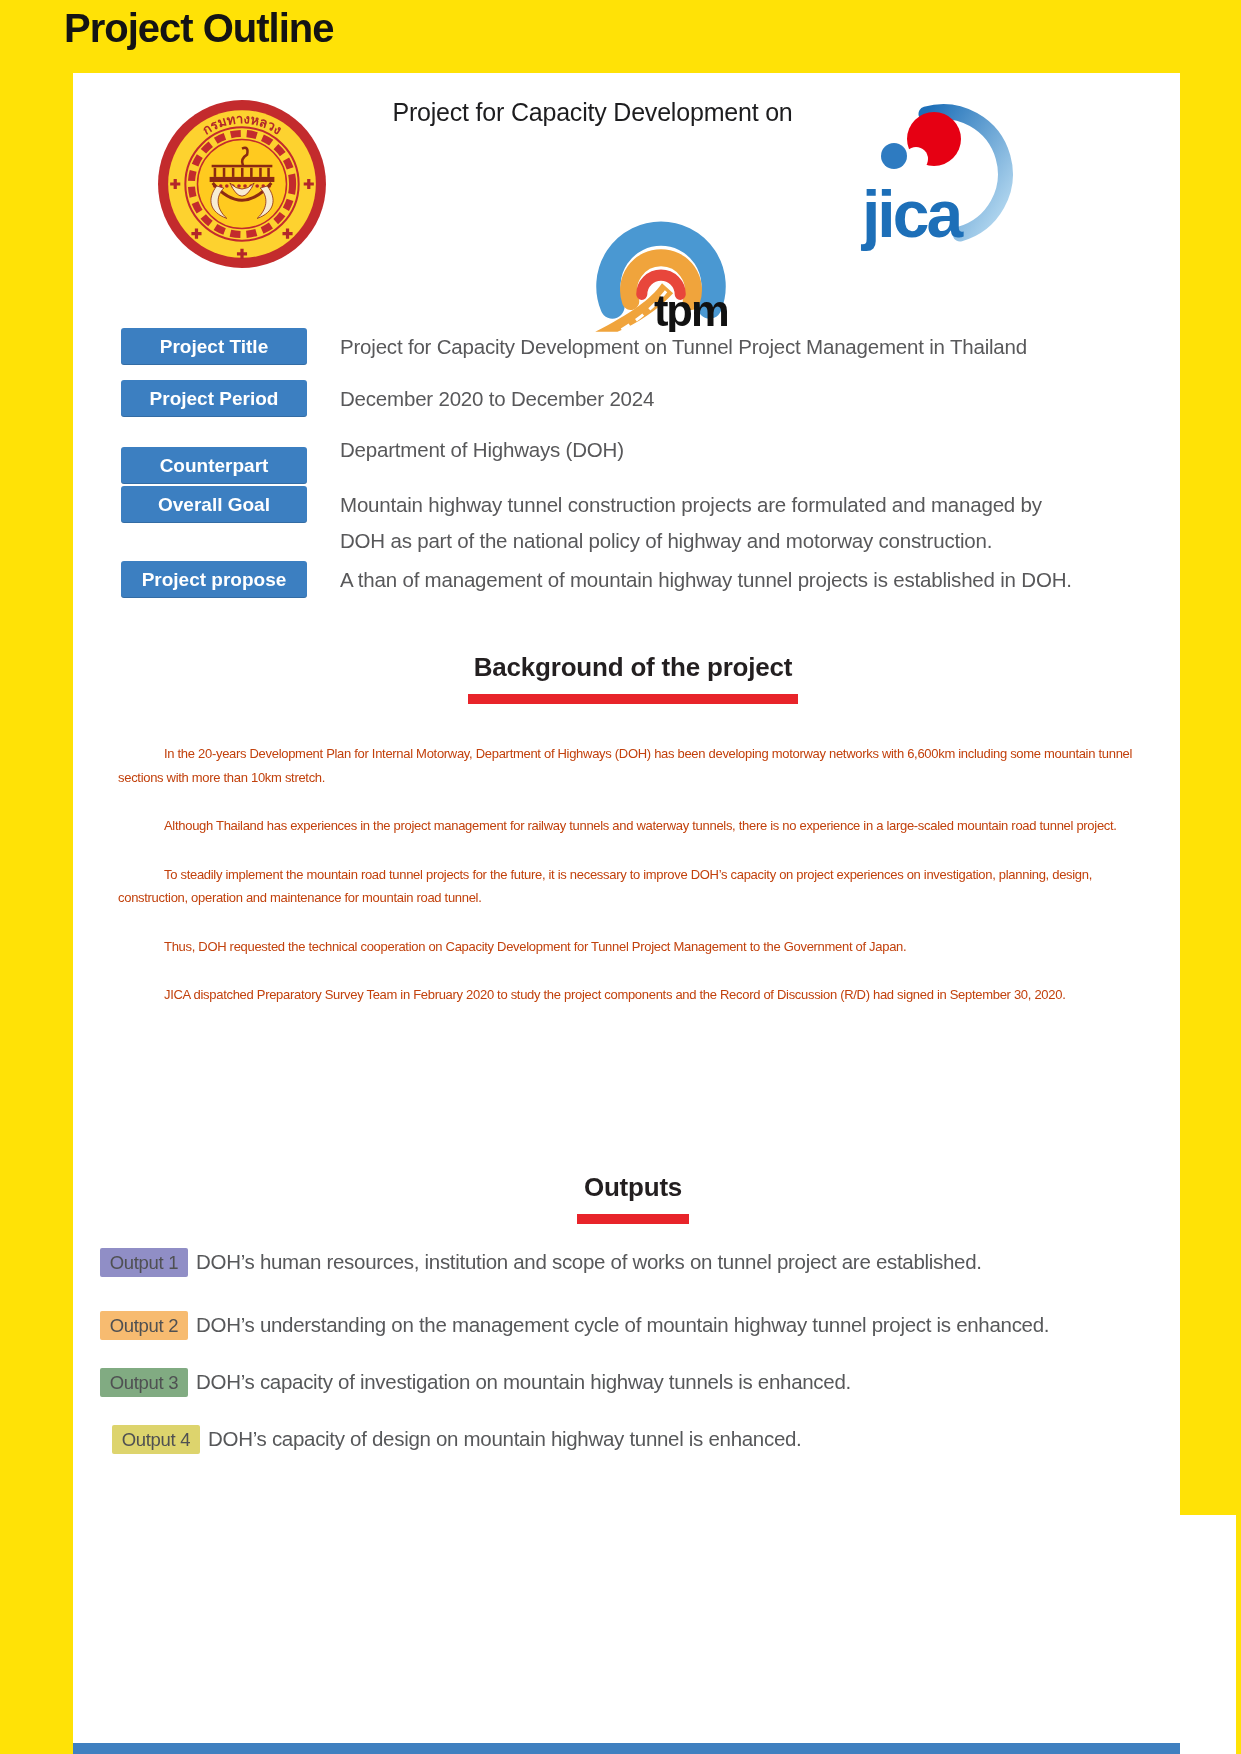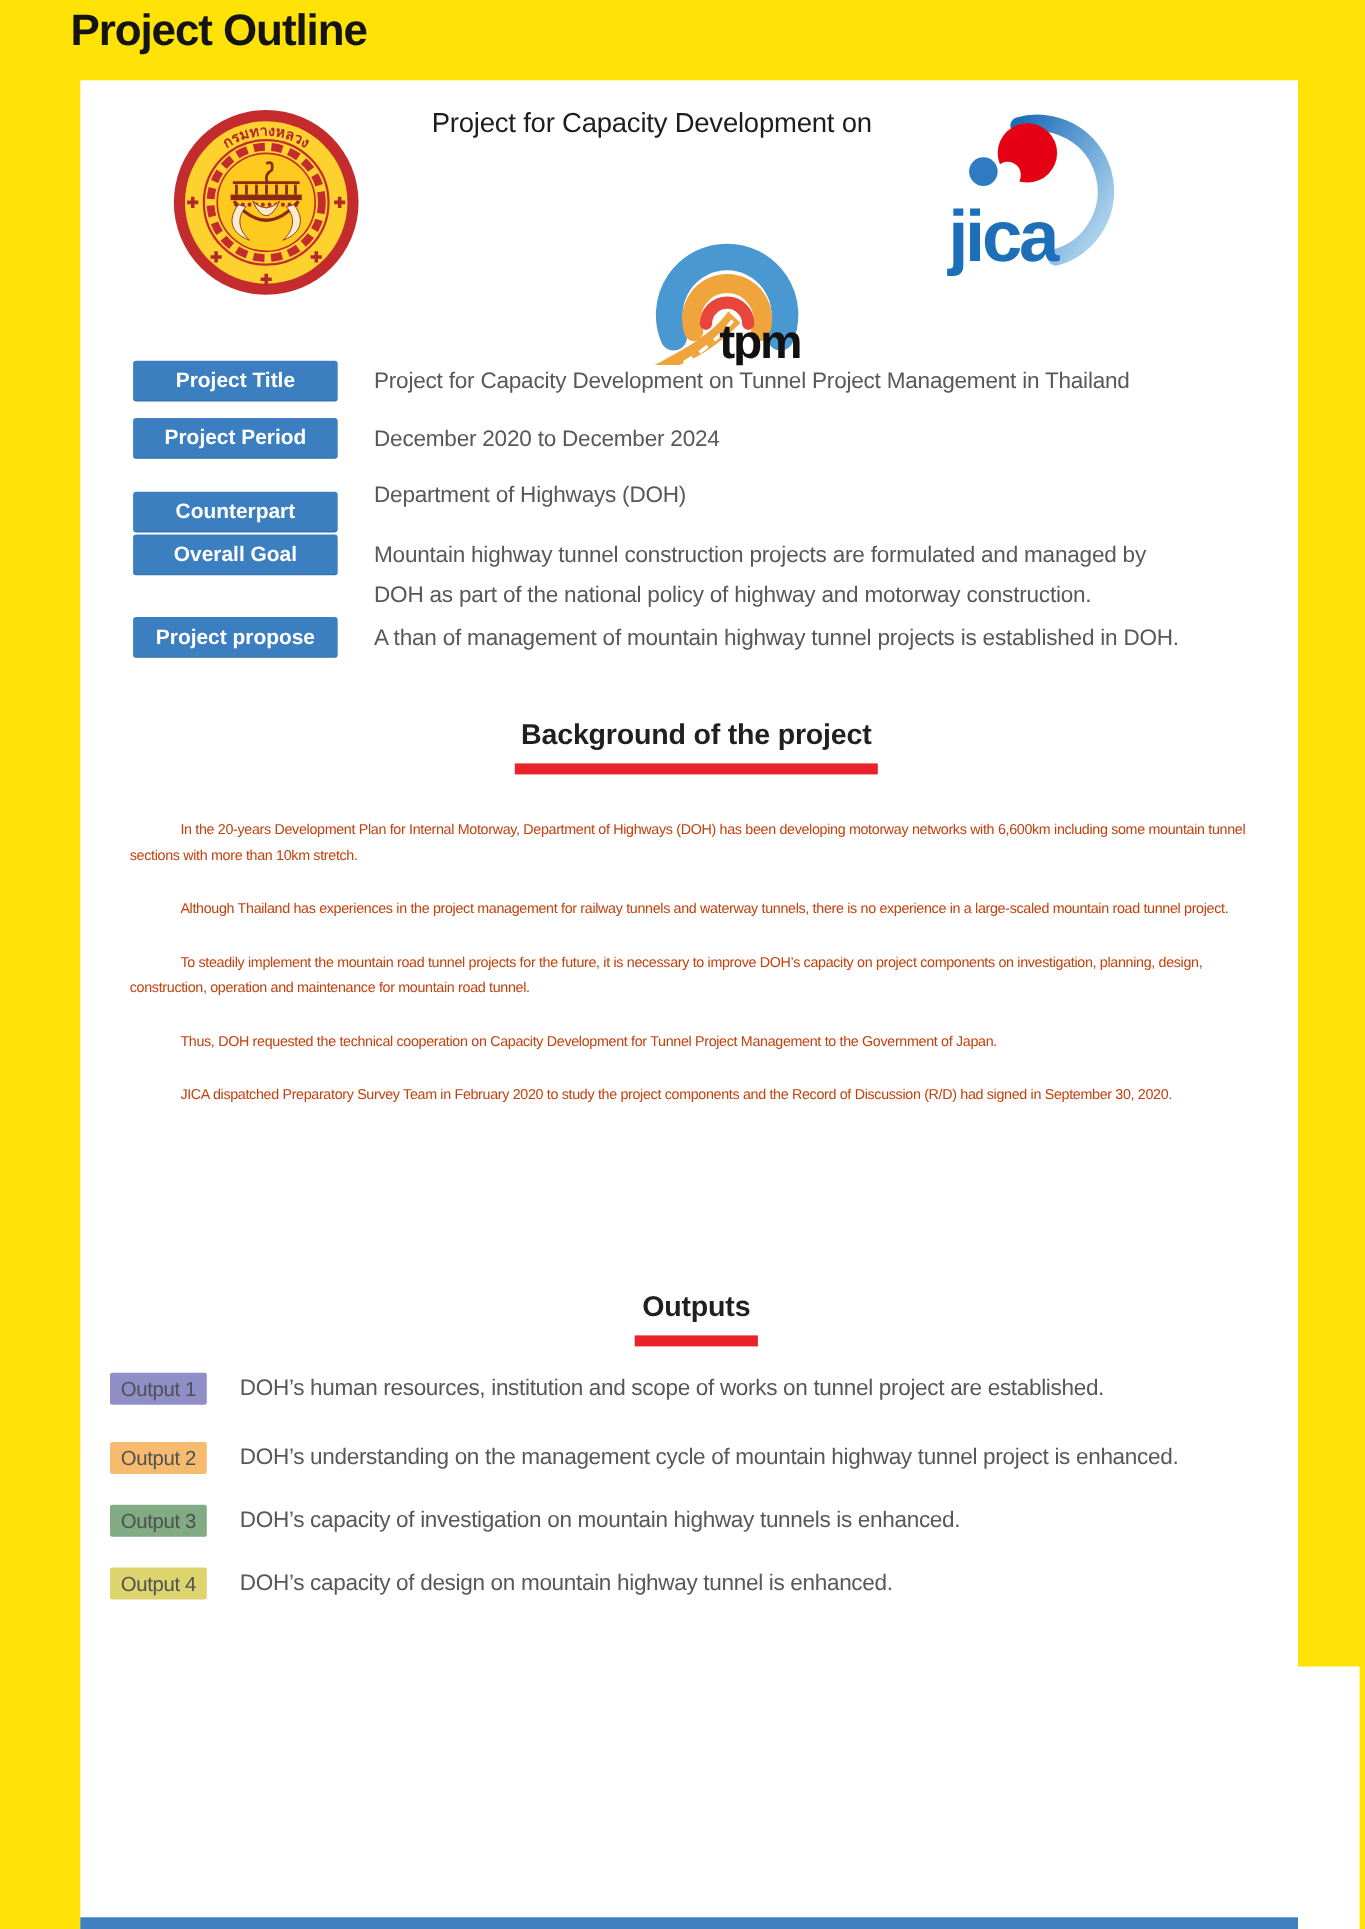--- a/index.html
+++ b/index.html
@@ -46,23 +46,23 @@
   .red-bar{display:block;height:10px;background:#e8242a;margin:11px auto 0;}
   .red-bar.wide{width:330px;} .red-bar.narrow{width:112px;}
   
   .paras{left:118px;top:742px;width:1026px;}
   .paras p{
     margin:0 0 25px 0;font-size:13px;line-height:23.5px;color:#c2410c;
     text-indent:46px;letter-spacing:-0.3px;
   }
   
   .out-row{
-    left:100px;width:1060px;height:30px;display:flex;align-items:center;gap:30px;
-  }
-  .o1{top:1247px;} .o2{top:1310px;} .o3{top:1367px;} .o4{top:1424px;}
+    left:100px;width:1060px;height:30px;display:flex;align-items:center;gap:8px;
+  }
+  .o1{top:1247px;} .o2{top:1310px;} .o3{top:1367px;} .o4{top:1424px;margin-left:12px;}
   .out-badge{
     flex:0 0 88px;height:29px;border-radius:2px;text-align:center;line-height:29px;
     font-size:18.5px;color:#4f5052;letter-spacing:-0.3px;
   }
   .out-text{font-size:20.5px;color:#57585a;letter-spacing:-0.3px;white-space:nowrap;}
   .bottom-bar{left:73px;top:1743px;width:1107px;height:11px;background:#3f80c0;}
 </style>
 </head>
 <body>
 
@@ -164,21 +164,21 @@
 <div class="abs info-value v5">A than of management of mountain highway tunnel projects is established in DOH.</div>
 
 <div class="abs sec-head bg-head">
   <span>Background of the project</span>
   <span class="red-bar wide"></span>
 </div>
 
 <div class="abs paras">
   <p>In the 20-years Development Plan for Internal Motorway, Department of Highways (DOH) has been developing motorway networks with 6,600km including some mountain tunnel sections with more than 10km stretch.</p>
   <p>Although Thailand has experiences in the project management for railway tunnels and waterway tunnels, there is no experience in a large-scaled mountain road tunnel project.</p>
-  <p>To steadily implement the mountain road tunnel projects for the future, it is necessary to improve DOH’s capacity on project components on investigation, planning, design, construction, operation and maintenance for mountain road tunnel.</p>
+  <p>To steadily implement the mountain road tunnel projects for the future, it is necessary to improve DOH’s capacity on project experiences on investigation, planning, design, construction, operation and maintenance for mountain road tunnel.</p>
   <p>Thus, DOH requested the technical cooperation on Capacity Development for Tunnel Project Management to the Government of Japan.</p>
   <p>JICA dispatched Preparatory Survey Team in February 2020 to study the project components and the Record of Discussion (R/D) had signed in September 30, 2020.</p>
 </div>
 
 <div class="abs sec-head out-head">
   <span>Outputs</span>
   <span class="red-bar narrow"></span>
 </div>
 
 <div class="abs out-row o1">

